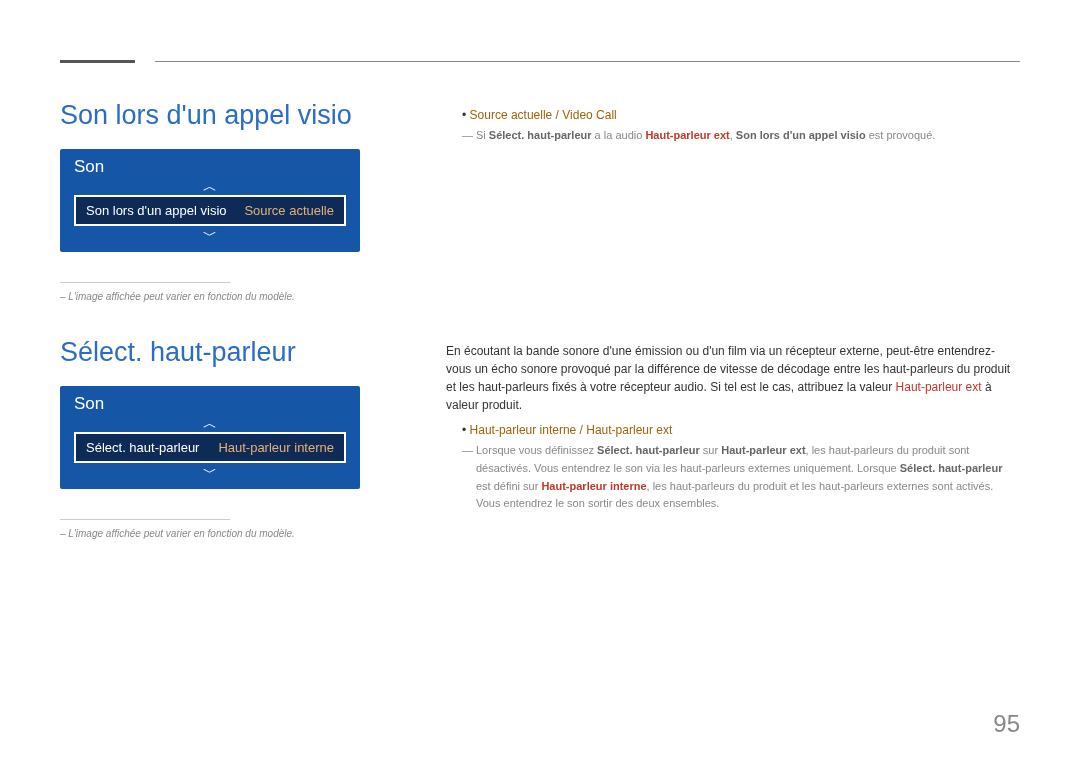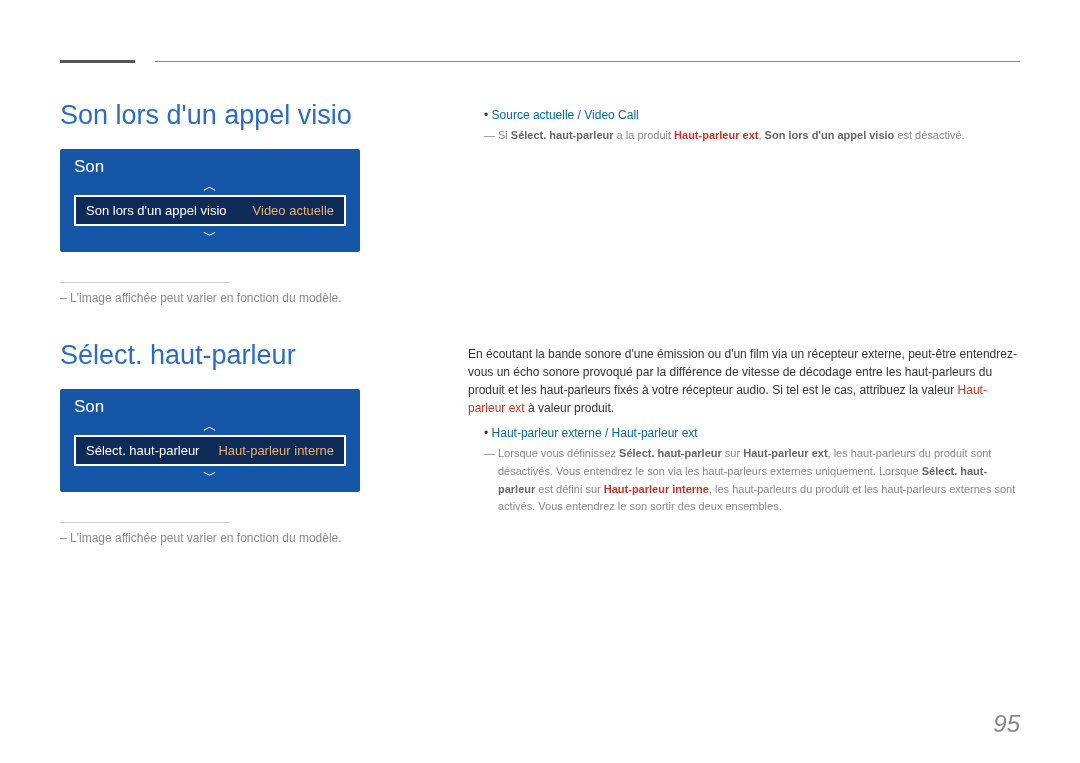--- a/index.html
+++ b/index.html
@@ -20,21 +20,21 @@
   }
   .top-border-long {
     position: absolute;
     left: 155px;
     top: 61px;
     right: 60px;
     border-top: 1px solid #888;
   }
   .two-col {
     display: flex;
-    gap: 108px;
+    gap: 86px;
     margin-top: 40px;
   }
   .left-col { width: 300px; flex-shrink: 0; }
   .right-col { flex: 1; padding-top: 5px; }
   h1.section-title {
     font-size: 27px;
     color: #2b6cc4;
     font-weight: 400;
     margin-bottom: 18px;
   }
@@ -74,29 +74,30 @@
     font-size: 13px;
   }
   .osd-row .val { color: #e8b070; }
   .hr-short {
     border: none;
     border-top: 1px solid #ccc;
     width: 170px;
     margin: 30px 0 8px 0;
   }
   .footnote {
-    font-size: 12px;
+    font-size: 10px;
     color: #888;
+    font-style: italic;
   }
   .footnote::before { content: "– "; }
 
   .right-col p { font-size: 12px; color: #333; line-height: 1.5; margin-bottom: 6px; }
   .bullet { margin-left: 16px; font-size: 12px; color: #333; line-height: 1.7; }
   .bullet .dot::before { content: "• "; color: #333; }
-  .bullet .accent { color: #0369a1; font-weight: 400; }
+  .bullet .accent { color: #a16207; font-weight: 400; }
   .dash-note {
     margin-left: 16px;
     font-size: 11px;
     color: #888;
     line-height: 1.6;
     position: relative;
     padding-left: 14px;
     margin-top: 2px;
     margin-bottom: 4px;
   }
@@ -109,51 +110,50 @@
   .dash-note .bold { font-weight: 600; color: #666; }
   .dash-note .accent { color: #c0392b; font-weight: 600; }
 
   .section2 { margin-top: 35px; }
   .page-num {
     position: absolute;
     right: 60px;
     bottom: 25px;
     font-size: 24px;
     color: #888;
-    font-style: italic;
   }
 </style>
 </head>
 <body>
 
 <div class="top-border-short"></div>
 <div class="top-border-long"></div>
 
 <div class="two-col">
   <div class="left-col">
     <h1 class="section-title">Son lors d'un appel visio</h1>
 
     <div class="osd-panel">
       <div class="osd-title">Son</div>
       <div class="osd-chevron">︿</div>
       <div class="osd-row">
         <span>Son lors d'un appel visio</span>
-        <span class="val">Video actuelle</span>
+        <span class="val">Source actuelle</span>
       </div>
       <div class="osd-chevron">﹀</div>
     </div>
 
     <hr class="hr-short">
     <div class="footnote">L'image affichée peut varier en fonction du modèle.</div>
   </div>
 
   <div class="right-col">
     <div class="bullet"><span class="dot"></span><span class="accent">Source actuelle / Video Call</span></div>
     <div class="dash-note">
-      <span>Si </span><span class="bold">Sélect. haut-parleur</span><span> a la produit </span><span class="accent">Haut-parleur ext</span><span>, </span><span class="bold">Son lors d'un appel visio</span><span> est désactivé.</span>
+      <span>Si </span><span class="bold">Sélect. haut-parleur</span><span> a la audio </span><span class="accent">Haut-parleur ext</span><span>, </span><span class="bold">Son lors d'un appel visio</span><span> est provoqué.</span>
     </div>
   </div>
 </div>
 
 <div class="two-col section2">
   <div class="left-col">
     <h1 class="section-title">Sélect. haut-parleur</h1>
 
     <div class="osd-panel">
       <div class="osd-title">Son</div>
@@ -166,20 +166,20 @@
     </div>
 
     <hr class="hr-short">
     <div class="footnote">L'image affichée peut varier en fonction du modèle.</div>
   </div>
 
   <div class="right-col">
     <p>
       <span>En écoutant la bande sonore d'une émission ou d'un film via un récepteur externe, peut-être entendrez-vous un écho sonore provoqué par la différence de vitesse de décodage entre les haut-parleurs du produit et les haut-parleurs fixés à votre récepteur audio. Si tel est le cas, attribuez la valeur </span><span style="color:#c0392b">Haut-parleur ext</span><span> à valeur produit.</span>
     </p>
-    <div class="bullet"><span class="dot"></span><span class="accent">Haut-parleur externe / Haut-parleur ext</span></div>
+    <div class="bullet"><span class="dot"></span><span class="accent">Haut-parleur interne / Haut-parleur ext</span></div>
     <div class="dash-note">
       <span>Lorsque vous définissez </span><span class="bold">Sélect. haut-parleur</span><span> sur </span><span class="bold">Haut-parleur ext</span><span>, les haut-parleurs du produit sont désactivés. Vous entendrez le son via les haut-parleurs externes uniquement. Lorsque </span><span class="bold">Sélect. haut-parleur</span><span> est défini sur </span><span class="accent">Haut-parleur interne</span><span>, les haut-parleurs du produit et les haut-parleurs externes sont activés. Vous entendrez le son sortir des deux ensembles.</span>
     </div>
   </div>
 </div>
 
 <div class="page-num">95</div>
 
 </body></html>

